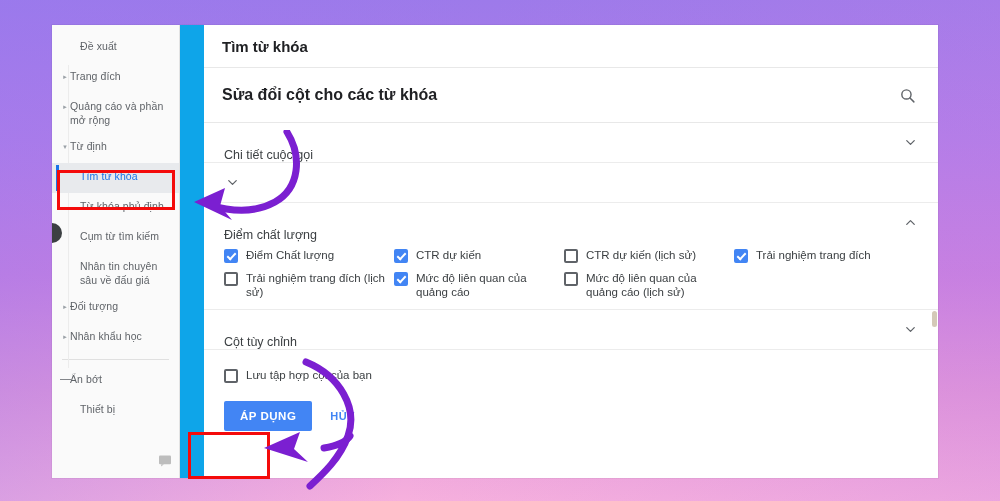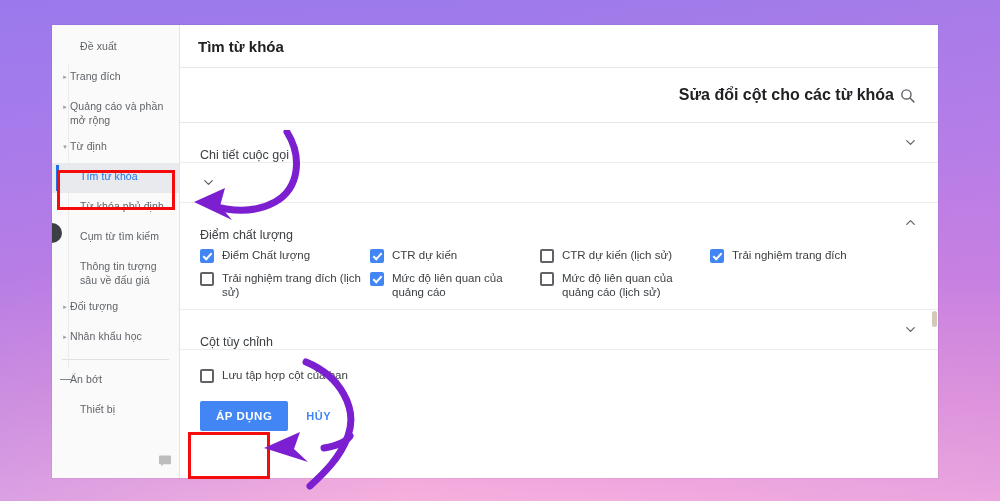--- a/index.html
+++ b/index.html
@@ -25,20 +25,21 @@
   .app-window {
     position: absolute;
     left: 52px;
     top: 25px;
     width: 886px;
     height: 453px;
     background: #0ea5e9;
     overflow: hidden;
     display: flex;
     box-shadow: 0 0 0 1px rgba(0,0,0,0.04);
+    gap: 24px;
   }
 
   
   .sidebar {
     width: 128px;
     flex: 0 0 128px;
     background: #fafafa;
     border-right: 1px solid #e3e3e3;
     position: relative;
     padding-top: 8px;
@@ -142,21 +143,20 @@
     font-weight: bold;
     color: #202124;
   }
   .dialog-header {
     height: 54px;
     flex: 0 0 54px;
     display: flex;
     align-items: center;
     padding: 0 18px;
     border-bottom: 1px solid #e8e8e8;
-    text-align: right;
   }
   .dialog-title {
     font-size: 16px;
     font-weight: bold;
     color: #202124;
     flex: 1 1 auto;
   }
   .search-btn {
     width: 26px;
     height: 26px;
@@ -337,21 +337,21 @@
       <span class="nav-label">Từ khóa phủ định</span>
     </div>
 
     <div class="nav-item indent">
       <span class="nav-arrow"></span>
       <span class="nav-label">Cụm từ tìm kiếm</span>
     </div>
 
     <div class="nav-item indent">
       <span class="nav-arrow"></span>
-      <span class="nav-label">Thông tin tượng sâu về đấu giá</span>
+      <span class="nav-label">Nhân tin chuyên sâu về đấu giá</span>
     </div>
 
     <div class="nav-item">
       <span class="nav-arrow">▸</span>
       <span class="nav-label">Đối tượng</span>
     </div>
 
     <div class="nav-item">
       <span class="nav-arrow">▸</span>
       <span class="nav-label">Nhân khẩu học</span>

